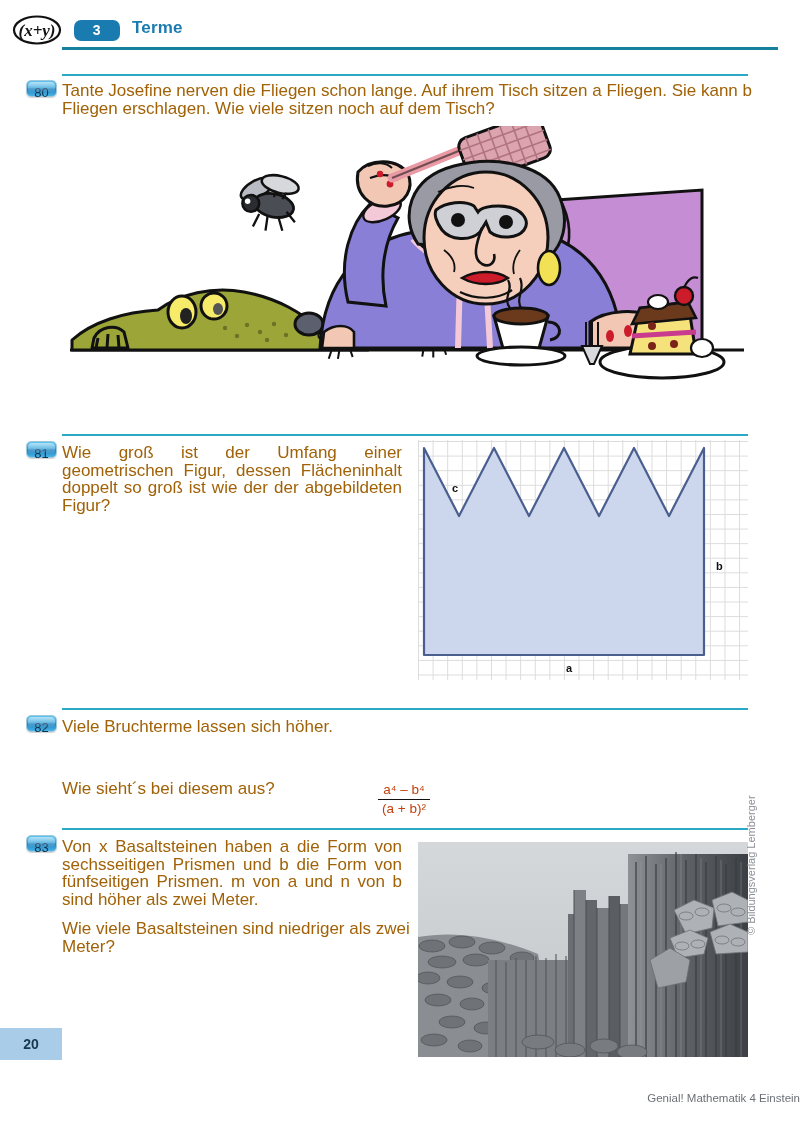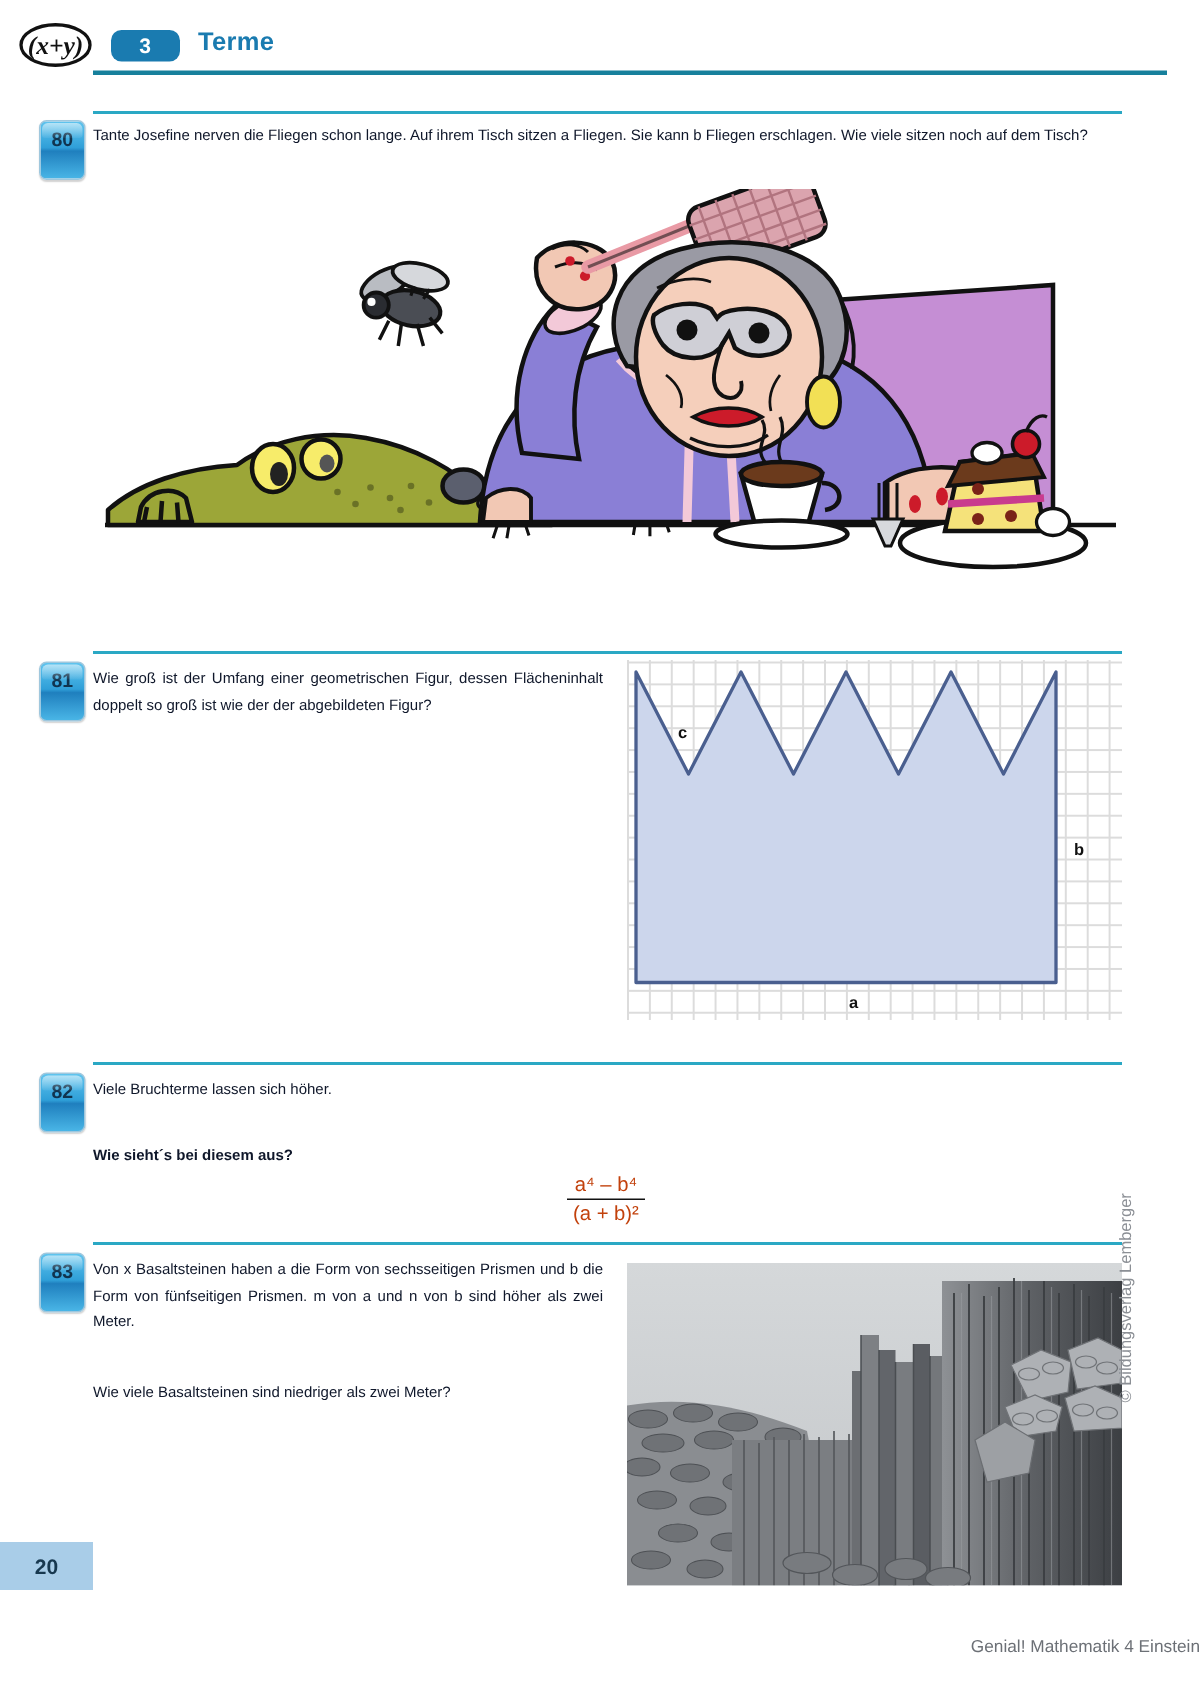--- a/index.html
+++ b/index.html
@@ -34,37 +34,37 @@
   .header-rule {
     position:absolute; left:62px; top:47px; width:716px; height:3px;
     background:#17809c;
   }
 
   
   .ex-rule {
     position:absolute; height:1.5px; background:#2aa8c4; left:62px; width:686px;
   }
   .badge {
-    position:absolute; width:31px; height:40px;
+    position:absolute; width:31px; height:17px;
     border-radius:5px;
     background: linear-gradient(to bottom, #5fc4ee 0%, #2f9fd8 46%, #1f7fbe 52%, #49b5e6 100%);
     border:1px solid #9fc7dd;
     box-shadow: 0 1px 1px rgba(0,0,0,.18);
-    color:#10344f; font-size:13px; font-weight:bold;
+    color:#10344f; font-size:13px; font-weight:normal;
     text-align:center; line-height:24px;
   }
   .badge::after {
     content:""; position:absolute; left:1px; top:1px; right:1px; height:10px;
     border-radius:4px 4px 2px 2px;
     background: linear-gradient(to bottom, rgba(255,255,255,.55), rgba(255,255,255,.05));
     pointer-events:none;
   }
   .ex-text {
     position:absolute;
-    font-size:10px; line-height:17.5px; color:#0f172a;
+    font-size:17px; line-height:17.5px; color:#a16207;
   }
   .ex-text.just { text-align: justify; }
 
   
   .illus80 { position:absolute; left:62px; top:126px; width:690px; height:285px; }
 
   
   .fig81 {
     position:absolute; left:418px; top:440px; width:330px; height:240px;
     background-image:
@@ -284,21 +284,21 @@
     <polygon points="6,8 41,76 76,8 111,76 146,8 181,76 216,8 251,76 286,8 286,8 286,215 6,215" fill="#ccd6ec" stroke="#4a5f8f" stroke-width="2.2" stroke-linejoin="round"></polygon>
     <text x="34" y="52" font-family="Liberation Sans, sans-serif" font-size="11" font-weight="bold" fill="#111">c</text>
     <text x="298" y="130" font-family="Liberation Sans, sans-serif" font-size="11" font-weight="bold" fill="#111">b</text>
     <text x="148" y="232" font-family="Liberation Sans, sans-serif" font-size="11" font-weight="bold" fill="#111">a</text>
   </svg>
 </div>
 
 <div class="ex-rule" style="top:708px;"></div>
 <div class="badge" style="left:26px; top:715px;">82</div>
 <div class="ex-text" style="left:62px; top:718px; width:440px;">Viele Bruchterme lassen sich höher.</div>
-<div class="ex-text" style="left:62px; top:762px; width:440px;font-weight:bold;">Wie sieht´s bei diesem aus?</div>
+<div class="ex-text" style="left:62px; top:780px; width:440px;">Wie sieht´s bei diesem aus?</div>
 
 <div class="fraction">
   <div class="num">a⁴ – b⁴</div>
   <div class="bar"></div>
   <div class="den">(a + b)²</div>
 </div>
 
 <div class="ex-rule" style="top:828px;"></div>
 <div class="badge" style="left:26px; top:835px;">83</div>
 <div class="ex-text just" style="left:62px; top:838px; width:340px;">Von x Basaltsteinen haben a die Form von sechsseitigen Prismen und b die Form von fünfseitigen Prismen. m von a und n von b sind höher als zwei Meter.</div>

